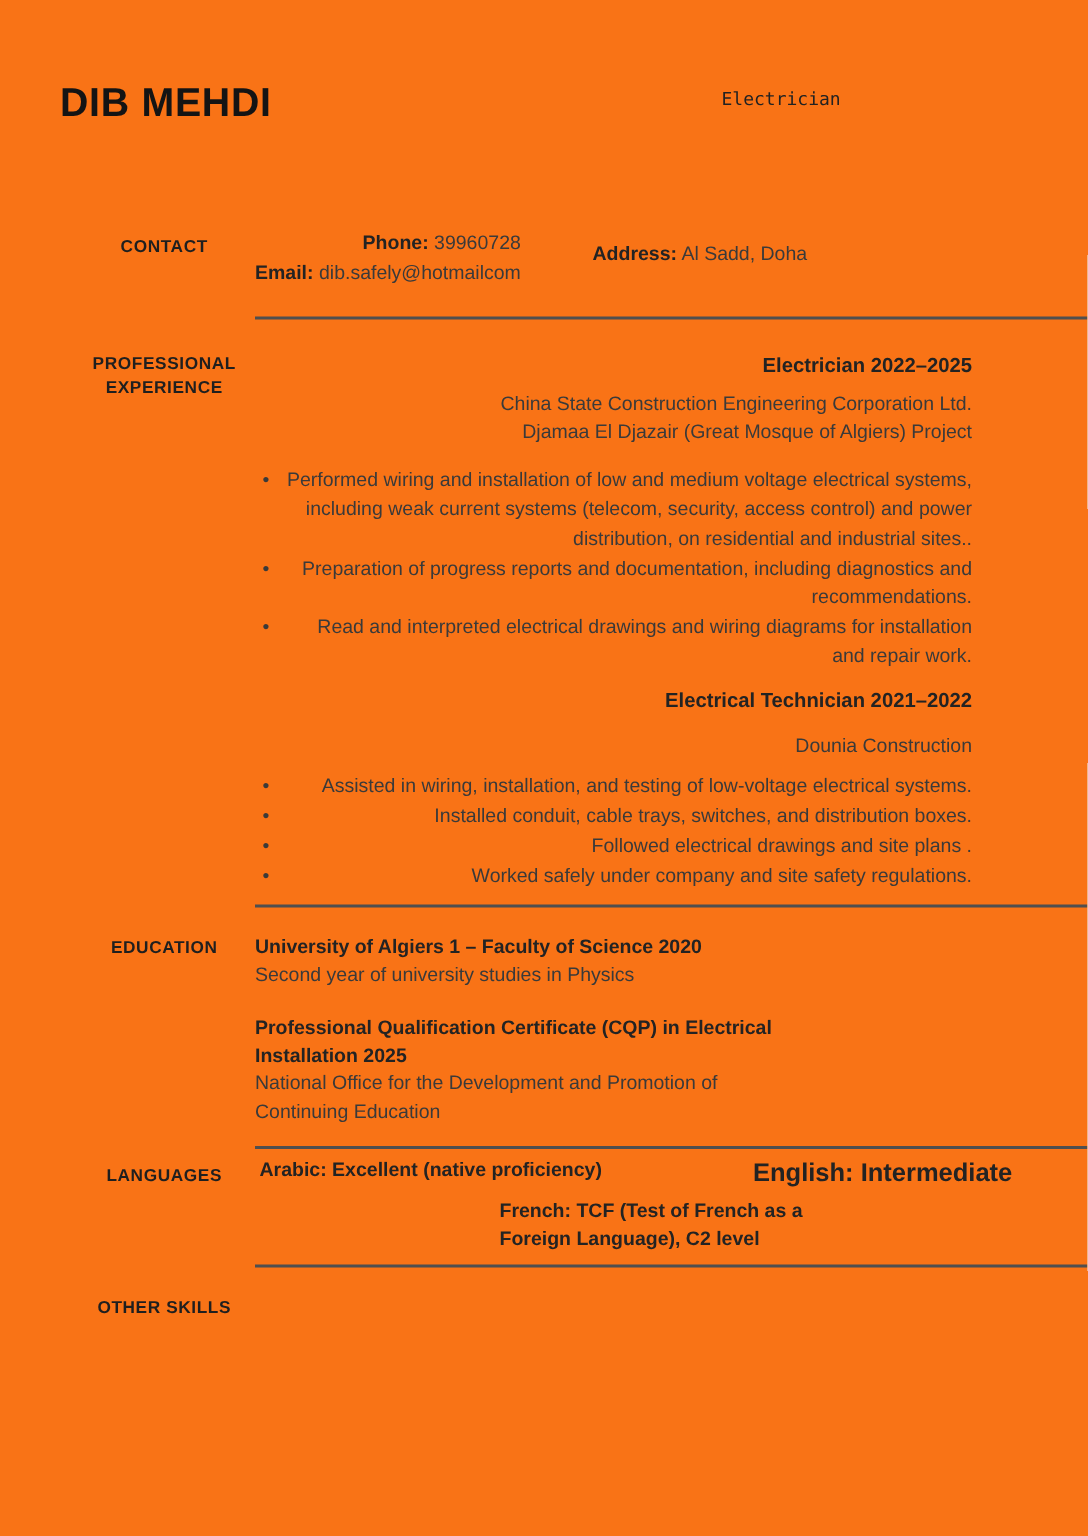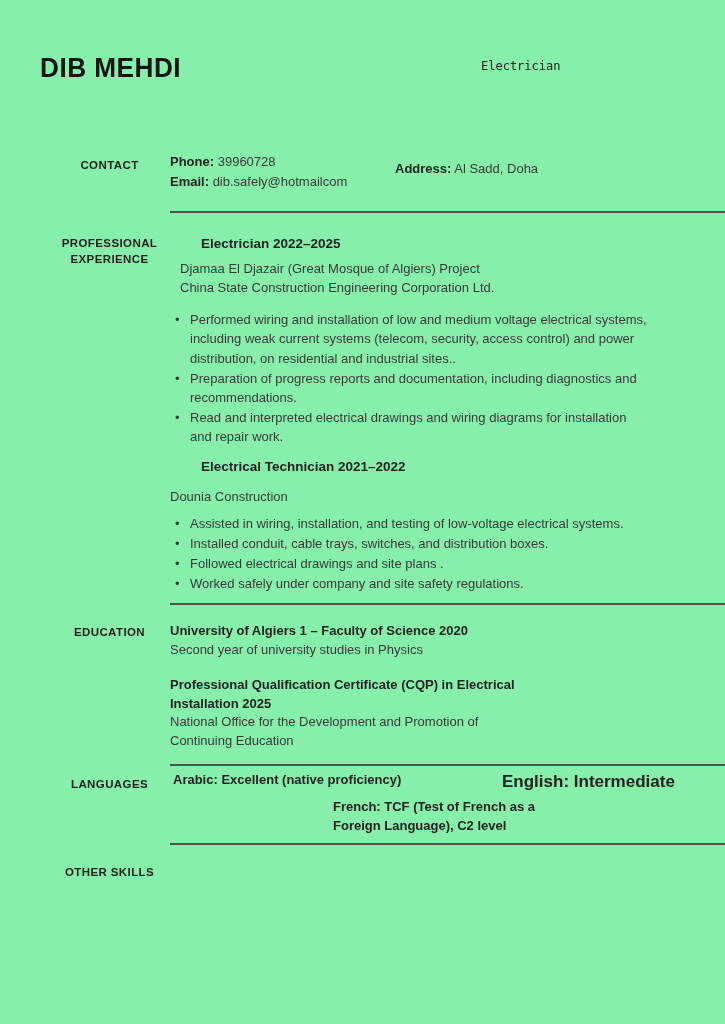--- a/index.html
+++ b/index.html
@@ -3,21 +3,21 @@
 <meta charset="utf-8">
 <style>
   * { margin: 0; padding: 0; box-sizing: border-box; }
   html, body { background: #e9e9e9; }
   body { font-family: "Liberation Sans", sans-serif; }
   .page {
     position: relative;
     width: 725px;
     height: 1024px;
     margin: 0 auto;
-    background: #86efac;
+    background: #f97316;
     color: #3a3a3a;
     overflow: hidden;
   }
   .abs { position: absolute; }
 
   
   .name {
     left: 40px; top: 53px;
     font-size: 27px;
     font-weight: 800;
@@ -46,21 +46,21 @@
   }
 
   
   .rule {
     left: 170px; right: 0;
     height: 0;
     border-top: 2px solid #4f4f4f;
   }
 
   
-  .body-txt { font-size: 13px; line-height: 19.4px; color: #3a3a3a; }
+  .body-txt { font-size: 13px; line-height: 19.4px; color: #3a3a3a; text-align: right; }
   .bold { font-weight: bold; color: #232323; }
 
   
   .contact-main { left: 170px; top: 152px; }
   .contact-main .row { font-size: 13px; line-height: 20px; }
   .contact-address { left: 395px; top: 159px; font-size: 13px; }
 
   
   .exp-content { left: 170px; top: 234px; width: 478px; }
   .job-heading { font-size: 13.5px; font-weight: bold; color: #232323; line-height: 19px; margin-left: 31px; }
@@ -115,22 +115,22 @@
   <div class="abs contact-address body-txt"><span class="bold">Address:</span> <span>Al Sadd, Doha</span></div>
 
   <div class="abs rule" style="top:211px"></div>
 
   <div class="abs sec-label" style="top:235px">PROFESSIONAL EXPERIENCE</div>
   <div class="abs exp-content body-txt">
 
     <div class="job1">
       <div class="job-heading">Electrician 2022–2025</div>
       <div class="company-block">
+        <div>China State Construction Engineering Corporation Ltd.</div>
         <div>Djamaa El Djazair (Great Mosque of Algiers) Project</div>
-        <div>China State Construction Engineering Corporation Ltd.</div>
       </div>
       <ul class="dots">
         <li>Performed wiring and installation of low and medium voltage electrical systems, including weak current systems (telecom, security, access control) and power distribution, on residential and industrial sites..</li>
         <li>Preparation of progress reports and documentation, including diagnostics and recommendations.</li>
         <li>Read and interpreted electrical drawings and wiring diagrams for installation and repair work.</li>
       </ul>
     </div>
 
     <div class="job2">
       <div class="job-heading job2-heading">Electrical Technician 2021–2022</div>

